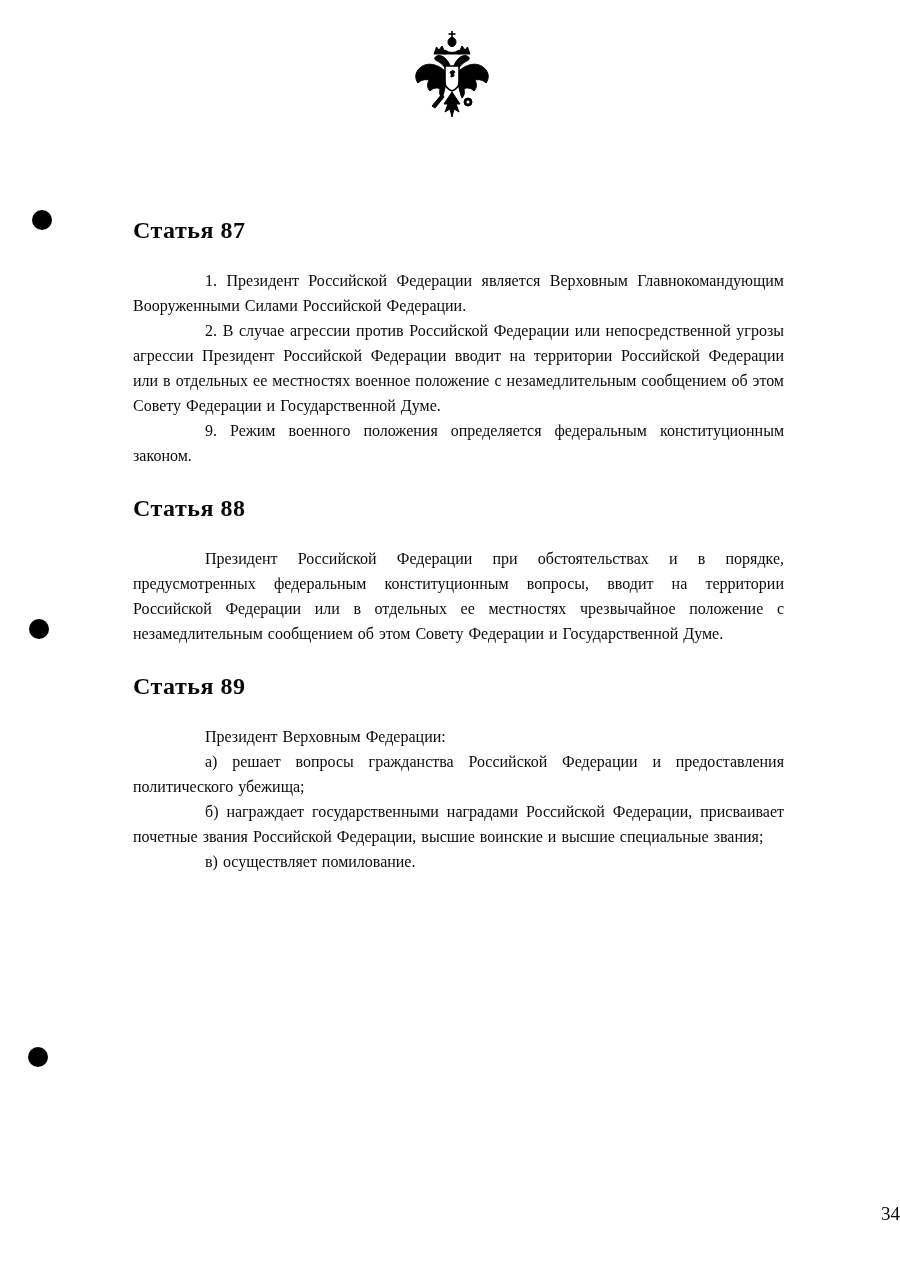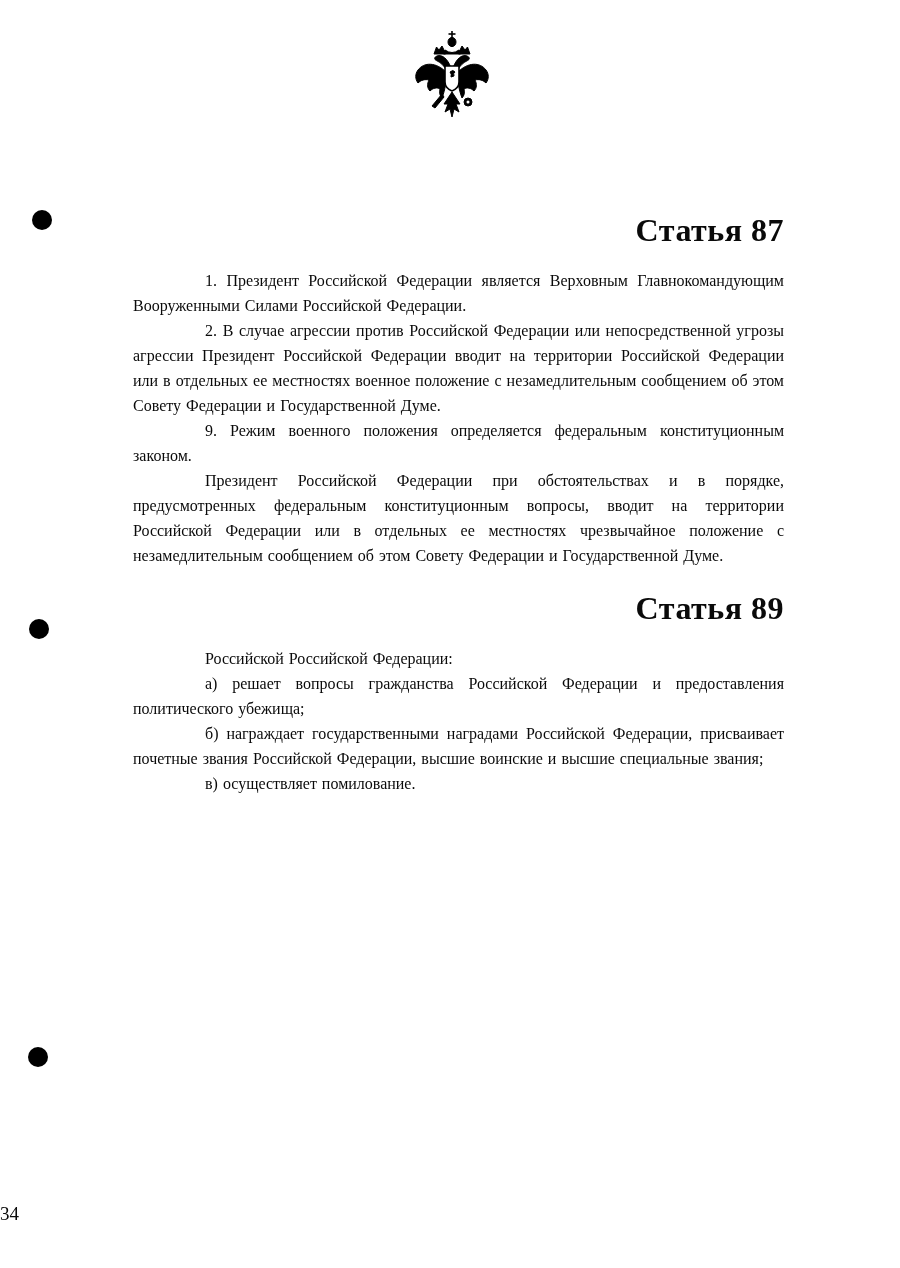--- a/index.html
+++ b/index.html
@@ -29,42 +29,42 @@
   .dot-1 { left: 32px; top: 210px; }
   .dot-2 { left: 29px; top: 619px; }
   .dot-3 { left: 28px; top: 1047px; }
   .content {
     position: absolute;
     left: 133px;
     top: 218px;
     width: 651px;
   }
   .art-title {
-    font-size: 32px;
+    font-size: 24px;
     line-height: 25px;
     font-weight: bold;
-    text-align: right;
+    text-align: left;
     margin: 28px 0 25px 0;
     letter-spacing: 0.5px;
   }
   .art-title.first { margin-top: 0; }
   .para {
     font-size: 16px;
     line-height: 25px;
     margin: 0;
     text-align: justify;
     text-indent: 72px;
     word-spacing: 1px;
   }
   .page-number {
     position: absolute;
     left: 0;
     top: 1204px;
     width: 900px;
-    text-align: left;
+    text-align: right;
     font-size: 19px;
     line-height: 20px;
   }
 </style>
 </head>
 <body>
 
 <div class="page">
 
   <div class="emblem">
@@ -97,26 +97,27 @@
   <div class="content">
 
     <section>
       <h2 class="art-title first">Статья 87</h2>
       <p class="para">1. Президент Российской Федерации является Верховным Главнокомандующим Вооруженными Силами Российской Федерации.</p>
       <p class="para">2. В случае агрессии против Российской Федерации или непосредственной угрозы агрессии Президент Российской Федерации вводит на территории Российской Федерации или в отдельных ее местностях военное положение с незамедлительным сообщением об этом Совету Федерации и Государственной Думе.</p>
       <p class="para">9. Режим военного положения определяется федеральным конституционным законом.</p>
     </section>
 
     <section>
+      <h2 class="art-title">Статья 88</h2>
       <p class="para">Президент Российской Федерации при обстоятельствах и в порядке, предусмотренных федеральным конституционным вопросы, вводит на территории Российской Федерации или в отдельных ее местностях чрезвычайное положение с незамедлительным сообщением об этом Совету Федерации и Государственной Думе.</p>
     </section>
 
     <section>
       <h2 class="art-title">Статья 89</h2>
-      <p class="para">Российской Российской Федерации:</p>
+      <p class="para">Президент Верховным Федерации:</p>
       <p class="para">а) решает вопросы гражданства Российской Федерации и предоставления политического убежища;</p>
       <p class="para">б) награждает государственными наградами Российской Федерации, присваивает почетные звания Российской Федерации, высшие воинские и высшие специальные звания;</p>
       <p class="para">в) осуществляет помилование.</p>
     </section>
 
     <section>
     </section>
 
   </div>
 

